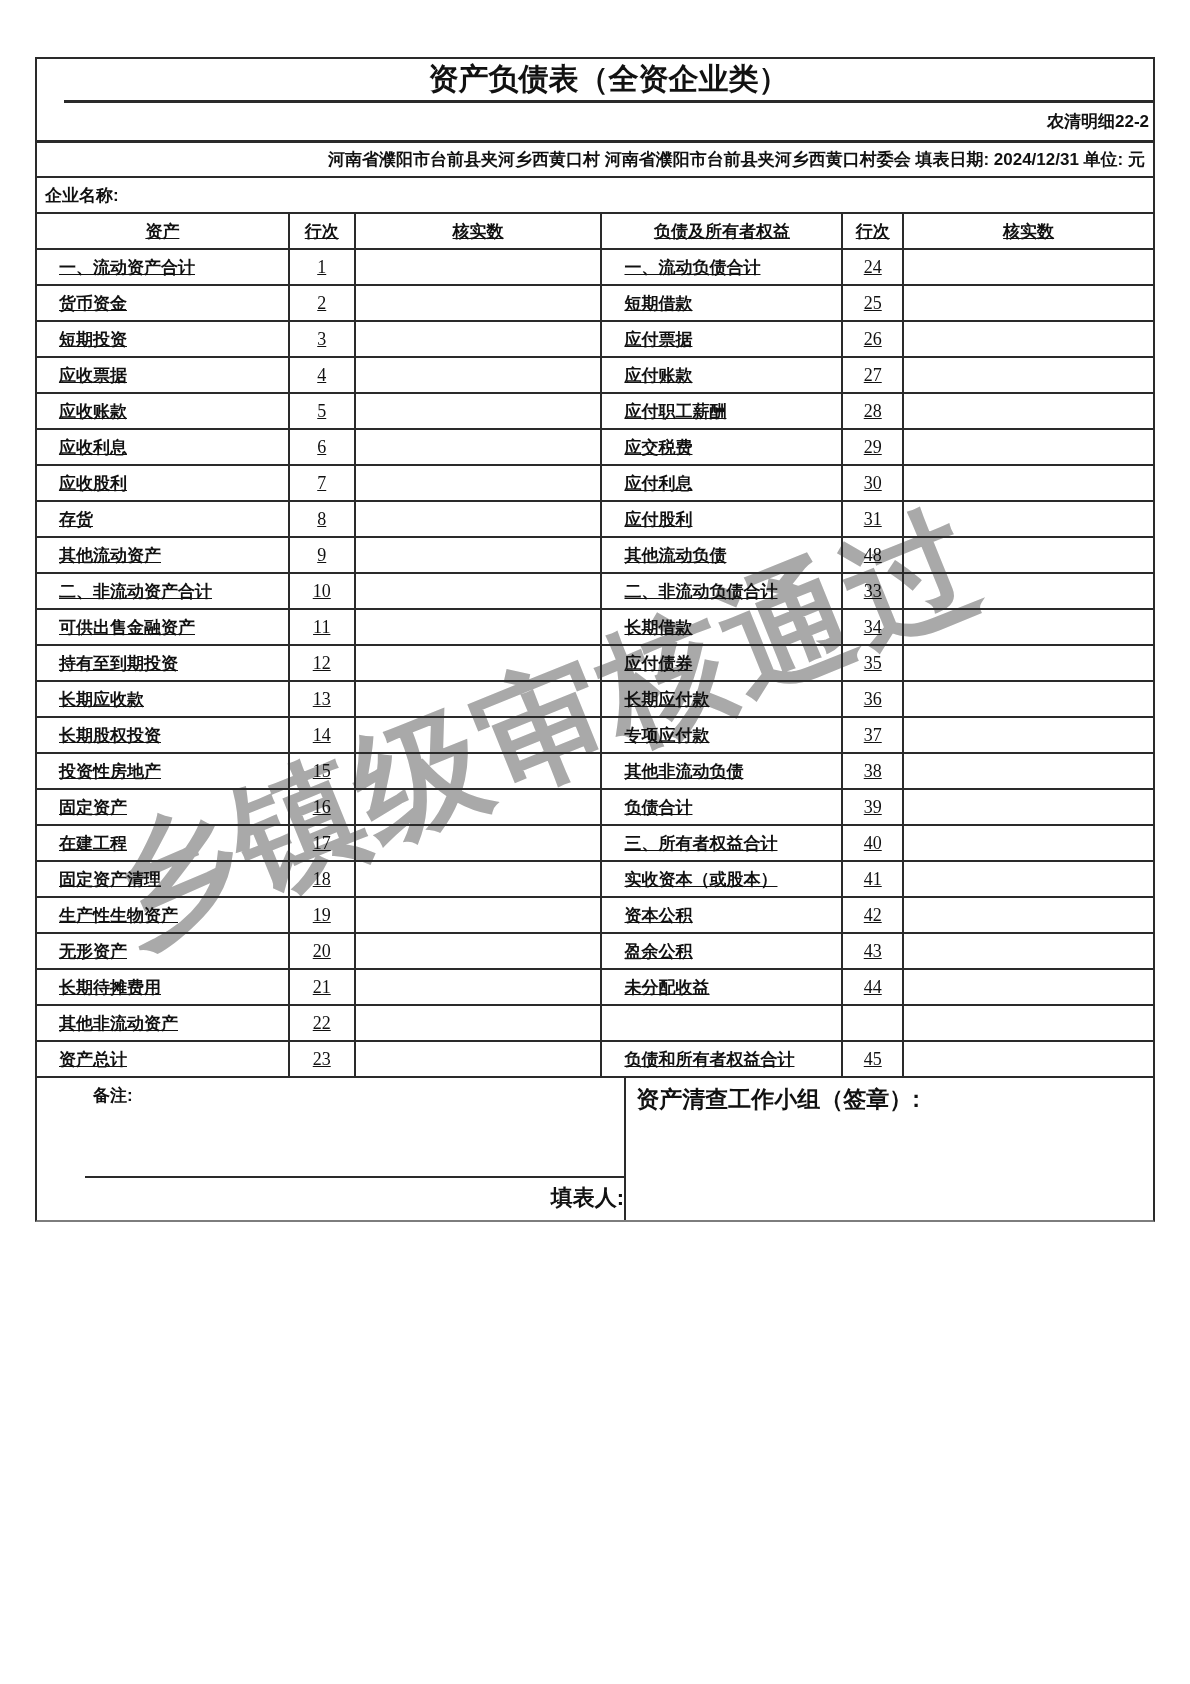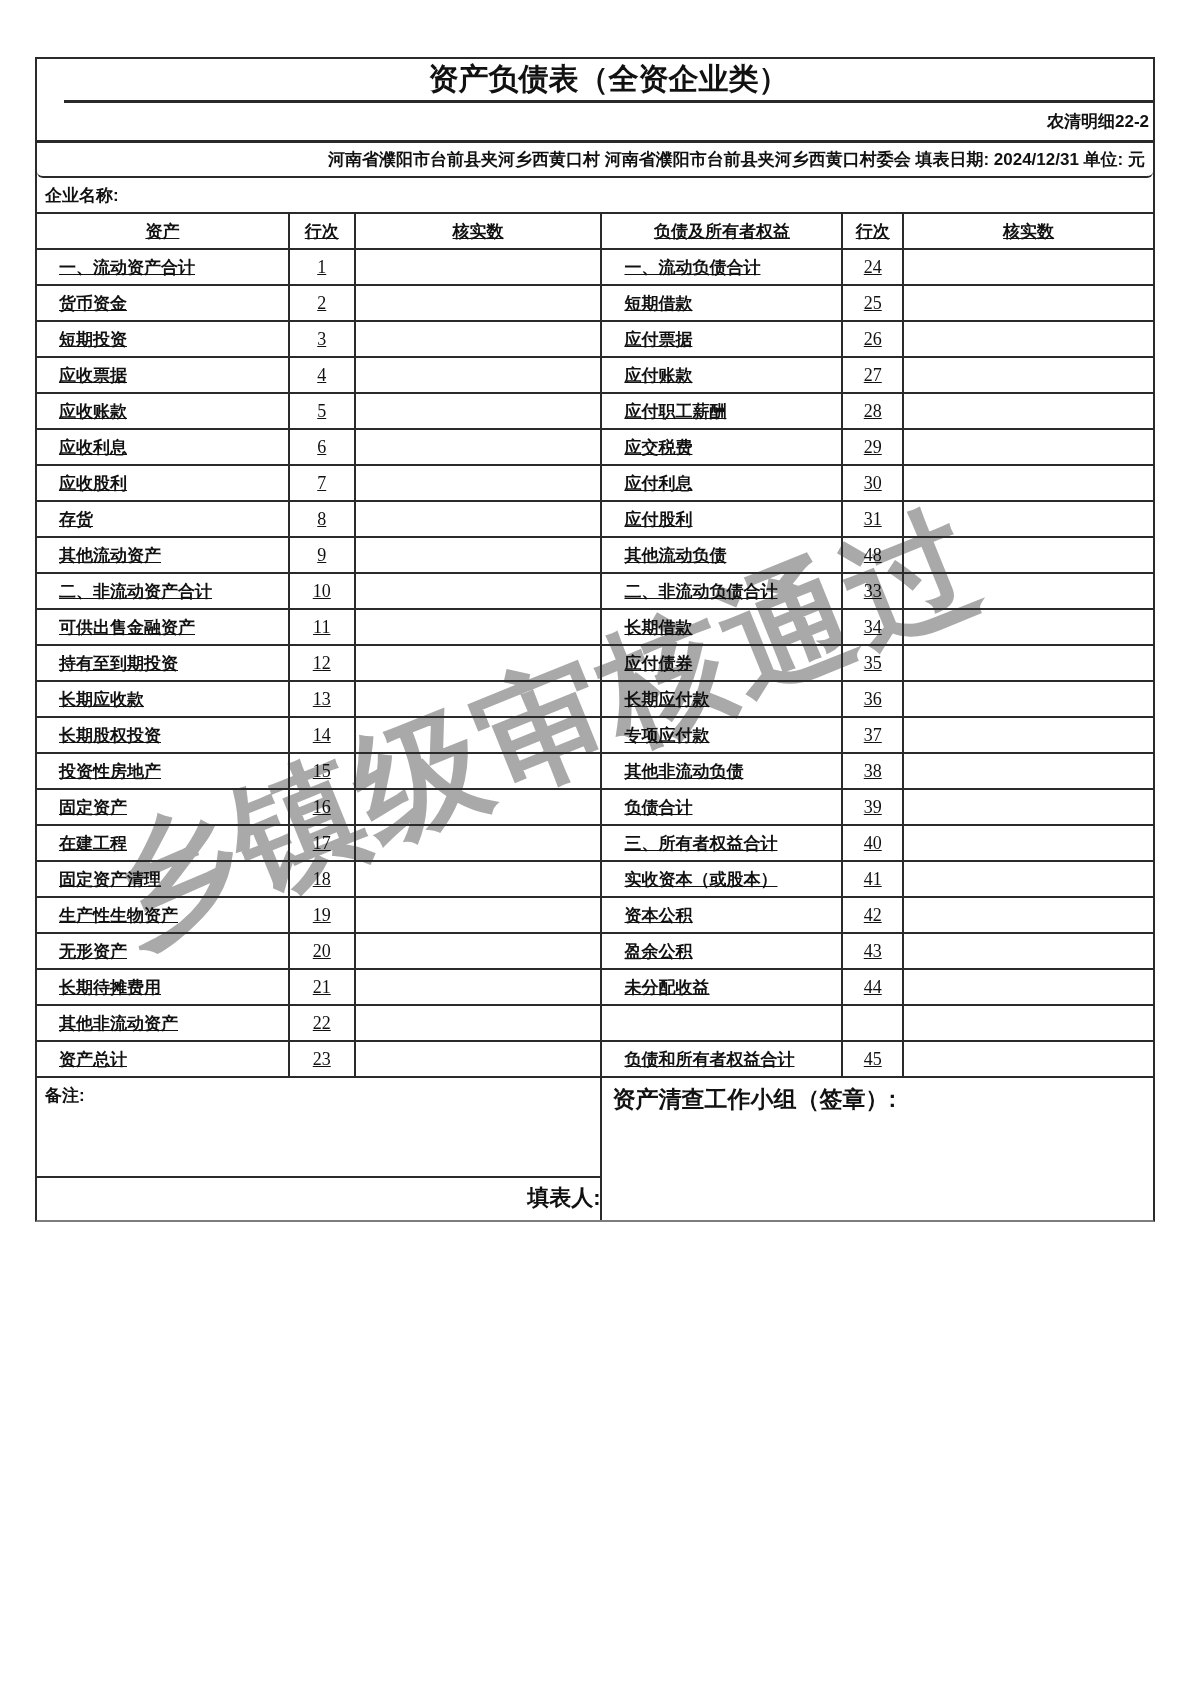--- a/index.html
+++ b/index.html
@@ -48,21 +48,21 @@
     border-bottom: 3px solid #2a2a2a;
     display: flex; align-items: center; justify-content: flex-end;
     padding-right: 4px;
     font-size: 17px; font-weight: 700;
   }
   .info-row {
     height: 35px;
     border-bottom: 2px solid #2a2a2a;
     display: flex; align-items: center; justify-content: flex-end;
     padding-right: 8px;
-    font-size: 17px; font-weight: 700; border-radius: 6px;
+    font-size: 17px; font-weight: 700;
   }
   .name-row {
     height: 36px;
     border-bottom: 2px solid #2a2a2a;
     display: flex; align-items: center;
     padding-left: 8px;
     font-size: 17px; font-weight: 700;
   }
   .grid {
     display: grid;
@@ -80,21 +80,21 @@
   }
   .grid > .cell:nth-child(6n) { border-right: none; }
   .cell.head { justify-content: center; }
   .cell.label { justify-content: flex-start; padding-left: 22px; }
   .cell.label.section { }
   .cell.line {
     justify-content: center;
     font-family: "Liberation Serif", "DejaVu Serif", serif;
     font-weight: 400; font-size: 18px;
   }
-  .footer { display: grid; grid-template-columns: 566fr 551fr; }
+  .footer { display: grid; grid-template-columns: 566fr 551fr; padding-left: 48px; }
   .f-left { border-right: 2px solid #2a2a2a; }
   .remarks {
     height: 100px;
     border-bottom: 2px solid #2a2a2a;
     padding: 6px 8px;
     font-size: 17px; font-weight: 700;
   }
   .preparer {
     height: 40px;
     display: flex; align-items: center;

